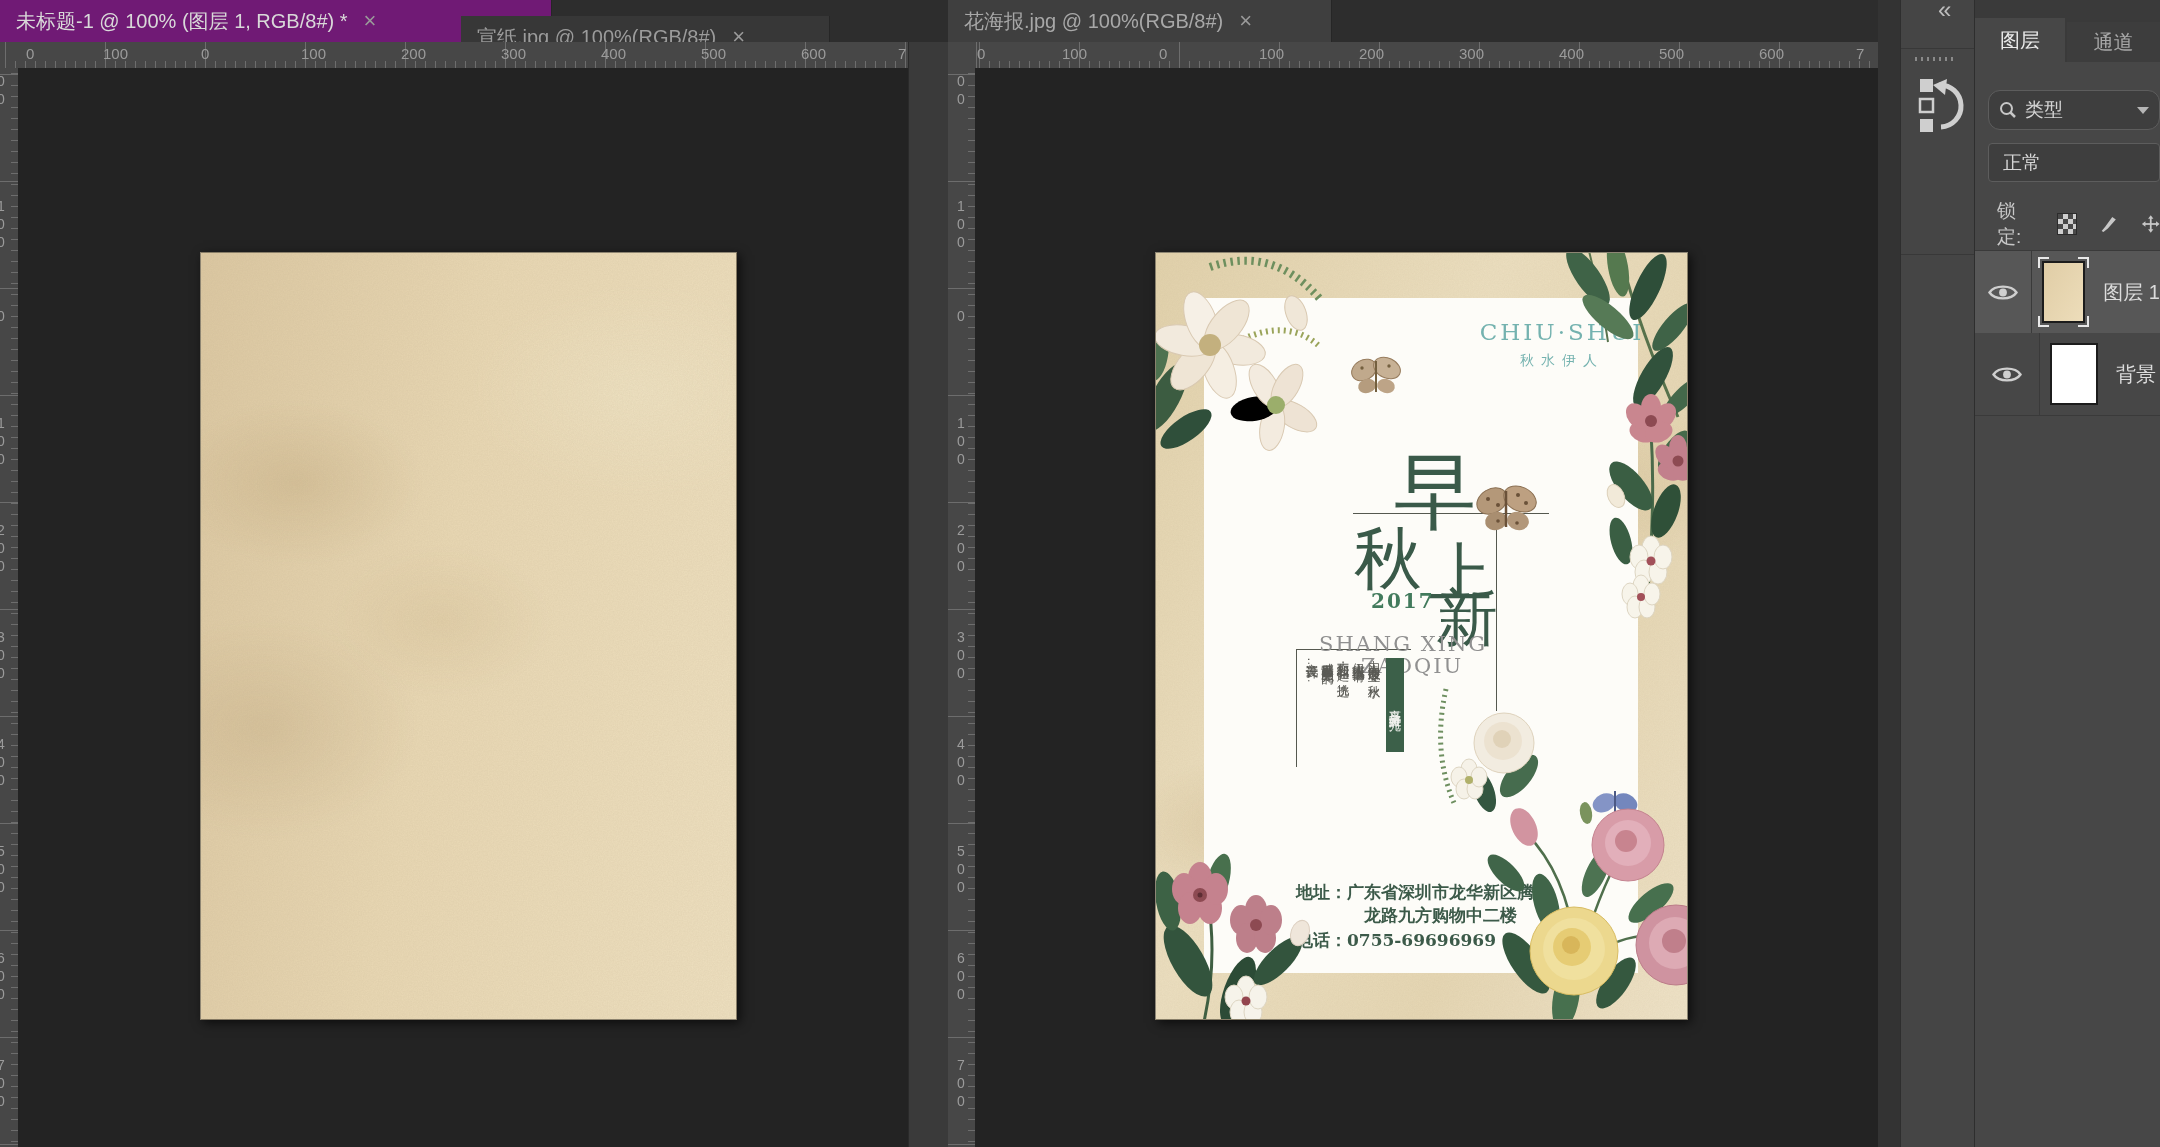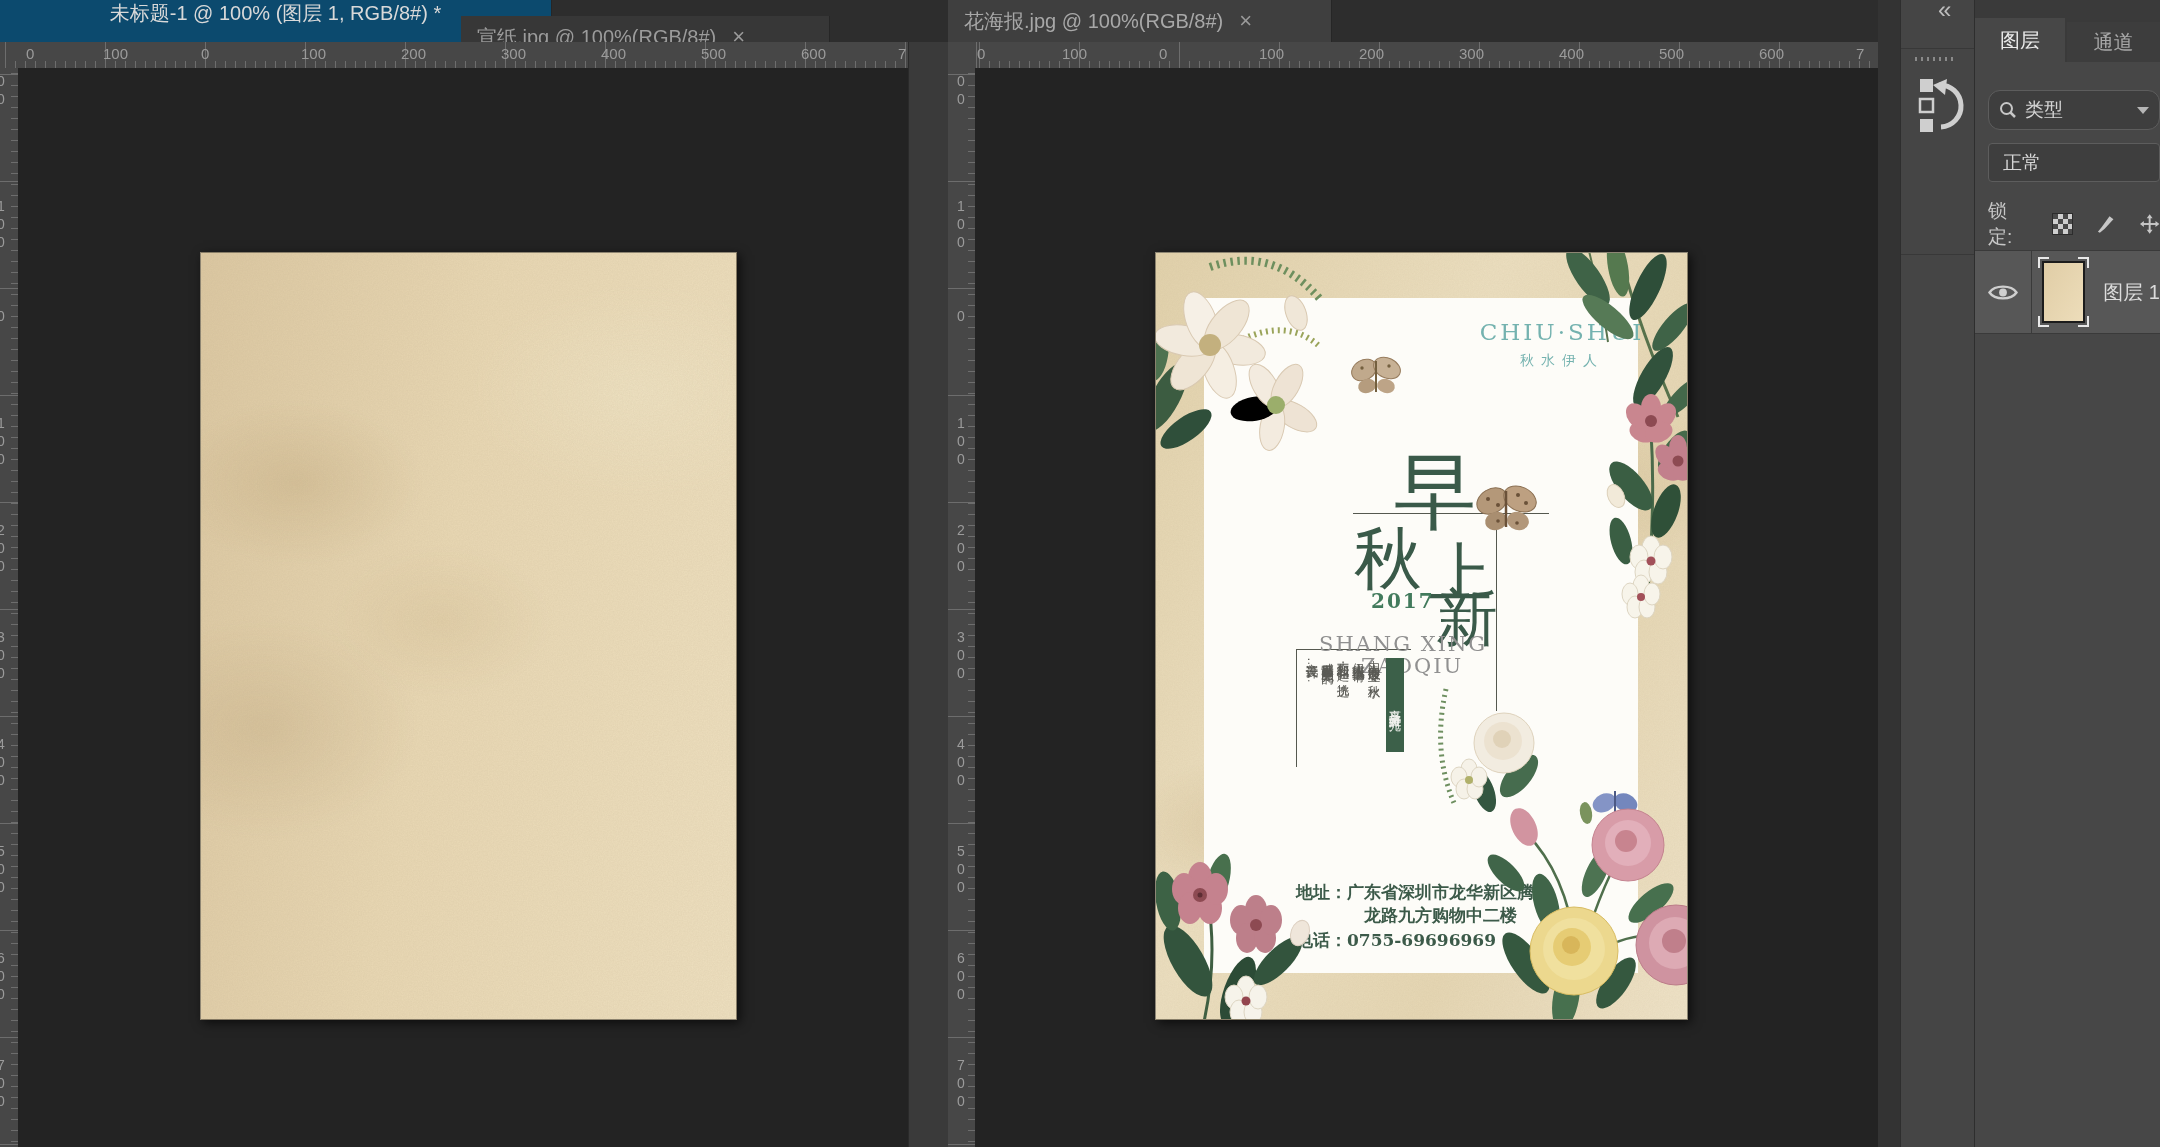--- a/index.html
+++ b/index.html
@@ -6,21 +6,21 @@
   #app{position:relative;width:2160px;height:1147px;overflow:hidden;
        font-family:"Liberation Sans",sans-serif;background:#2e2e2e;}
   .a{position:absolute;}
   svg.dec{position:absolute;overflow:visible;}
 
   
   .tabbar{left:0;top:0;width:2160px;height:42px;background:#2d2d2d;border-bottom:1px solid #242424;}
   .tab{top:0;height:42px;display:flex;align-items:center;gap:16px;padding:0 16px;
        font-size:20px;white-space:nowrap;box-sizing:border-box;border-right:1px solid #262626;}
   .tab .x{font-size:22px;color:#9a9a9a;line-height:1;}
-  .tab1{left:0;width:552px;background:#0c4a6e;color:#d9d9d9;flex-direction:column;}
+  .tab1{left:0;width:552px;background:#701a75;color:#d9d9d9;}
   .tab2{left:461px;width:369px;background:#373737;color:#9b9b9b;margin-top:16px;}
   .tab3{left:948px;width:384px;background:#3f3f3f;color:#a8a8a8;}
 
   
   .ruler{background:#474747;color:#9b9b9b;font-size:15px;overflow:hidden;}
   .hruler{top:42px;height:26px;border-bottom:1px solid #272727;}
   .hruler .minor{position:absolute;left:0;right:0;bottom:0;height:7px;
      background:repeating-linear-gradient(90deg,#6d6d6d 0 1px,transparent 1px 10px);}
   .hruler .major{position:absolute;left:0;right:0;top:0;bottom:0;
      background:repeating-linear-gradient(90deg,#6d6d6d 0 1px,transparent 1px 100px);}
@@ -85,21 +85,21 @@
   .ptab{top:0;height:44px;display:flex;align-items:center;justify-content:center;font-size:20px;}
   .ptab.on{left:0;width:90px;background:#474747;color:#ececec;}
   .ptab.off{left:92px;top:4px;height:40px;width:93px;background:#3d3d3d;color:#a8a8a8;}
   .pbody{left:0;top:62px;width:185px;height:1085px;background:#474747;}
   .fieldbox{box-sizing:border-box;background:#3e3e3e;border:1px solid #5d5d5d;color:#d5d5d5;
       display:flex;align-items:center;font-size:19px;}
   .filter{left:13px;top:28px;width:172px;height:40px;border-radius:12px;padding:0 10px;gap:8px;}
   .blend{left:13px;top:81px;width:172px;height:39px;border-radius:4px;padding:0 14px;}
   .chev{width:0;height:0;border-left:6px solid transparent;border-right:6px solid transparent;
       border-top:7px solid #b5b5b5;margin-left:auto;}
-  .lockrow{left:13px;top:136px;display:flex;align-items:center;gap:22px;color:#c7c7c7;font-size:19px;}
+  .lockrow{left:22px;top:136px;display:flex;align-items:center;gap:22px;color:#c7c7c7;font-size:19px;}
   .checker{width:20px;height:20px;background:conic-gradient(#cfcfcf 25%,#4a4a4a 0 50%,#cfcfcf 0 75%,#4a4a4a 0);
       background-size:10px 10px;border:1px solid #2c2c2c;}
   .lrow{left:0;width:185px;height:82px;display:flex;align-items:center;}
   .lrow .eyebox{width:64px;display:flex;justify-content:center;align-items:center;
       border-right:1px solid #3a3a3a;height:100%;}
   .thumb{width:48px;height:62px;border:2px solid #1c1c1c;box-sizing:border-box;position:relative;}
   .lname{margin-left:18px;color:#dcdcdc;font-size:20px;white-space:nowrap;text-align:right;}
   .brk{position:absolute;width:9px;height:9px;border:2px solid #e8e8e8;}
 </style>
 </head>
@@ -487,17 +487,27 @@
         </div>
         <div class="thumb" style="margin-left:10px;background:linear-gradient(120deg,#e0cda6,#edddba)">
           <div class="brk" style="left:-6px;top:-6px;border-right:none;border-bottom:none"></div>
           <div class="brk" style="right:-6px;top:-6px;border-left:none;border-bottom:none"></div>
           <div class="brk" style="left:-6px;bottom:-6px;border-right:none;border-top:none"></div>
           <div class="brk" style="right:-6px;bottom:-6px;border-left:none;border-top:none"></div>
         </div>
         <span class="lname">图层 1</span>
       </div>
 
+      <div class="a lrow" style="top:271px;background:#474747;border-bottom:1px solid #3a3a3a">
+        <div class="eyebox">
+          <svg width="30" height="19" viewBox="0 0 20 12">
+            <path d="M1 6 C4.5 0.8 15.5 0.8 19 6 C15.5 11.2 4.5 11.2 1 6 Z" fill="none" stroke="#cfcfcf" stroke-width="1.6"></path>
+            <circle cx="10" cy="6" r="2.6" fill="#cfcfcf"></circle>
+          </svg>
+        </div>
+        <div class="thumb" style="margin-left:10px;background:#ffffff"></div>
+        <span class="lname">背景</span>
+      </div>
 
     </div>
   </div>
 
 </div>
 
 </body></html>

